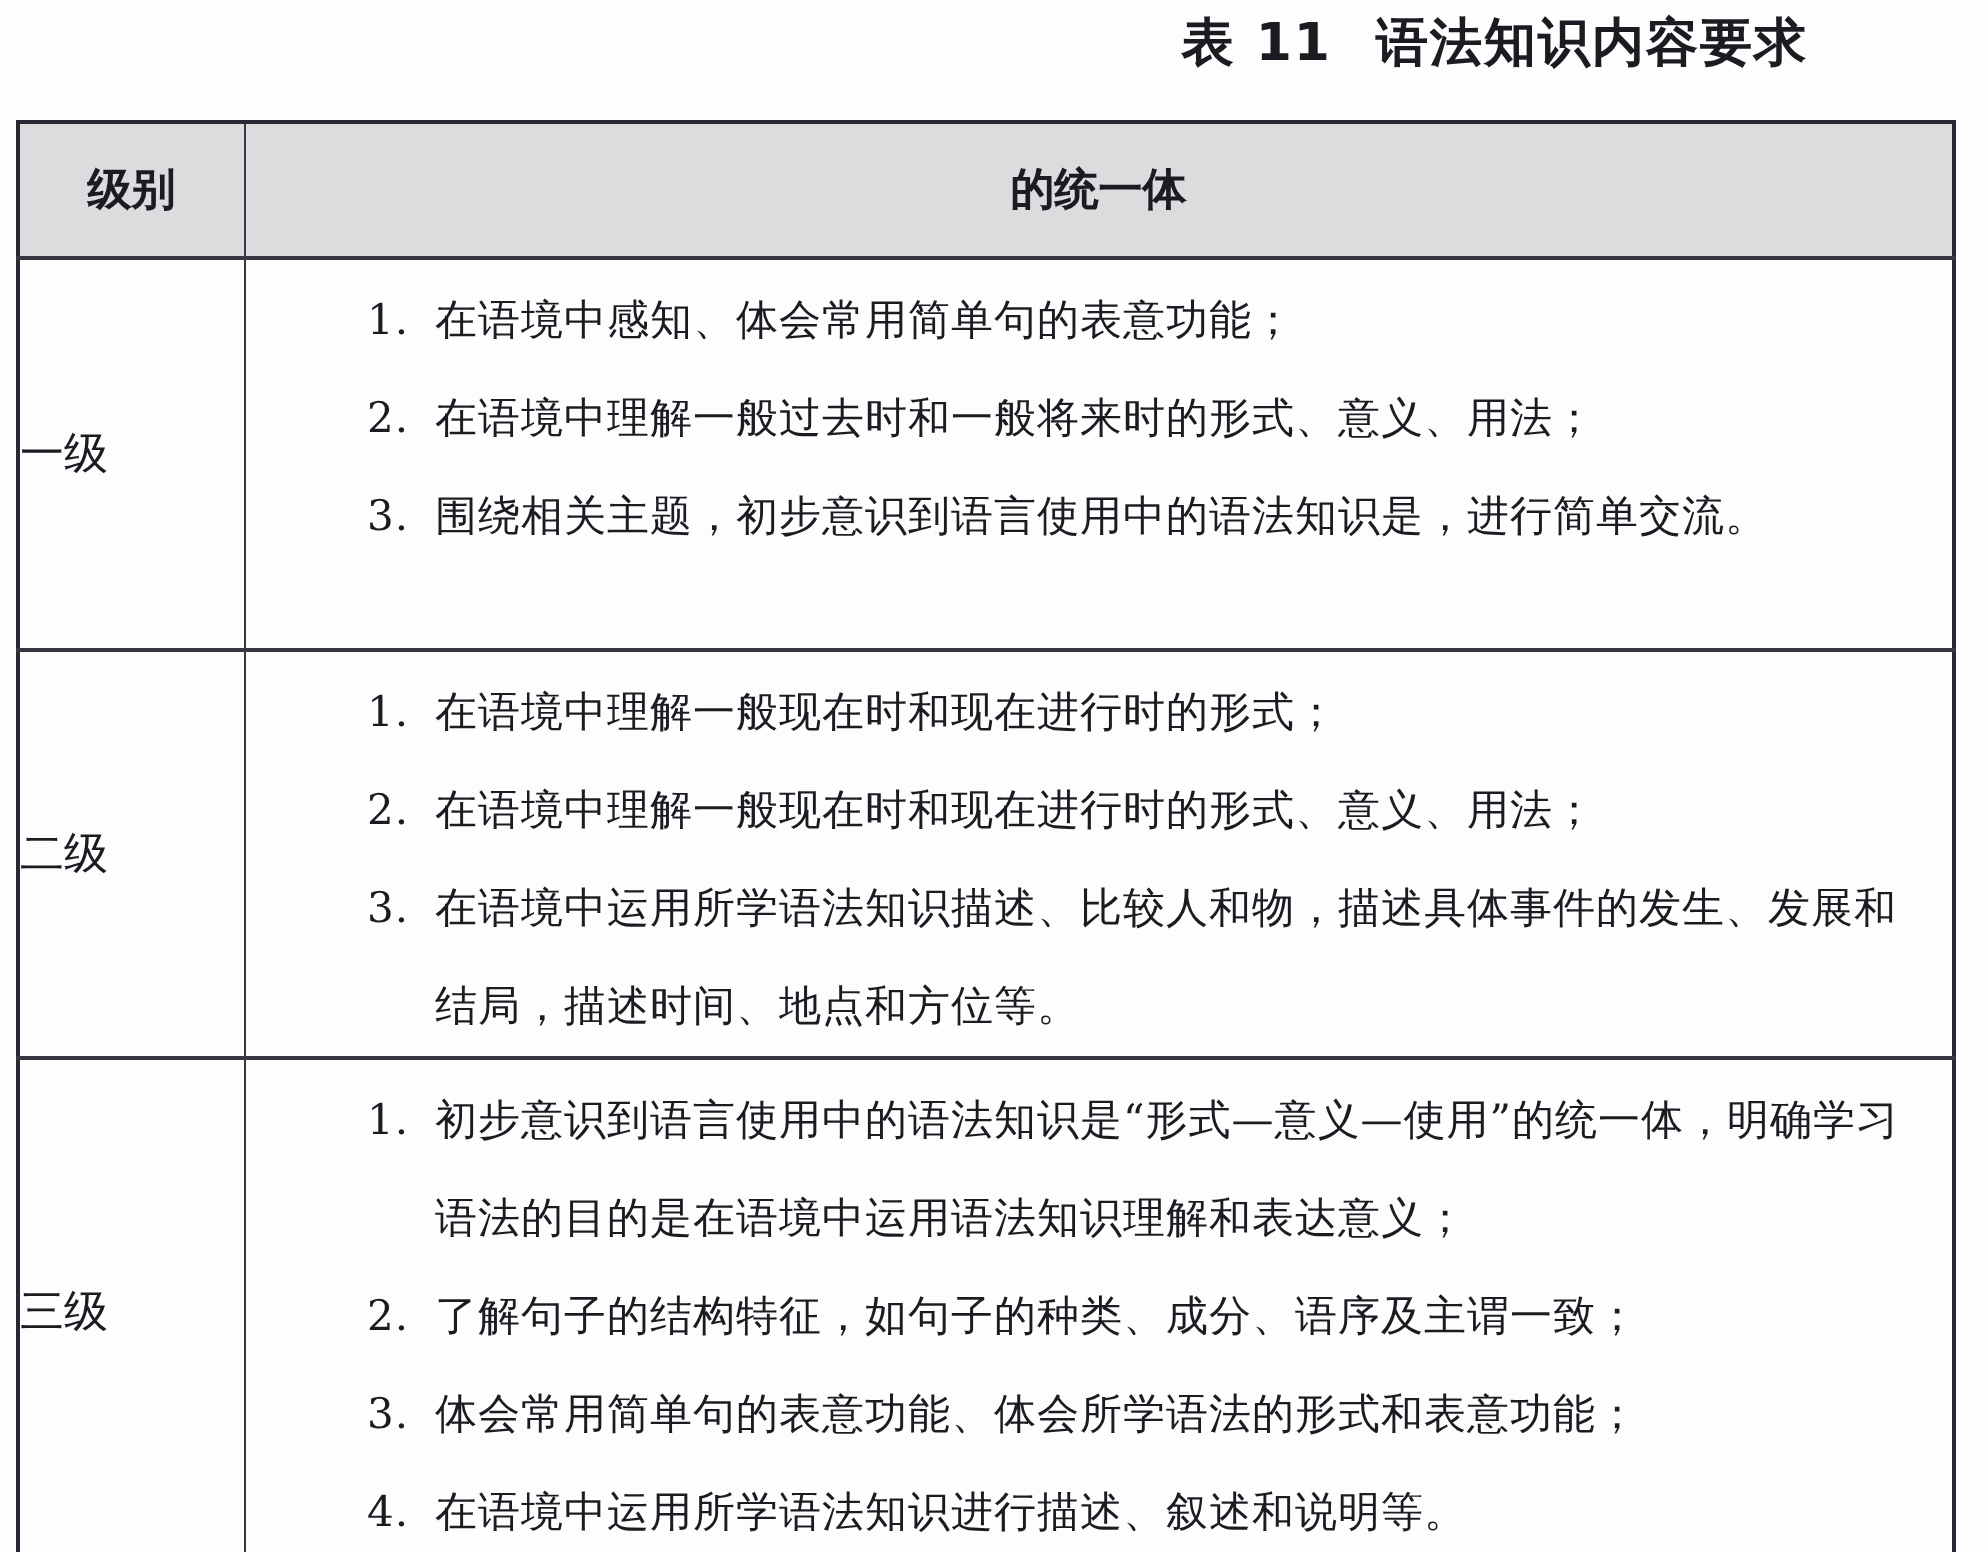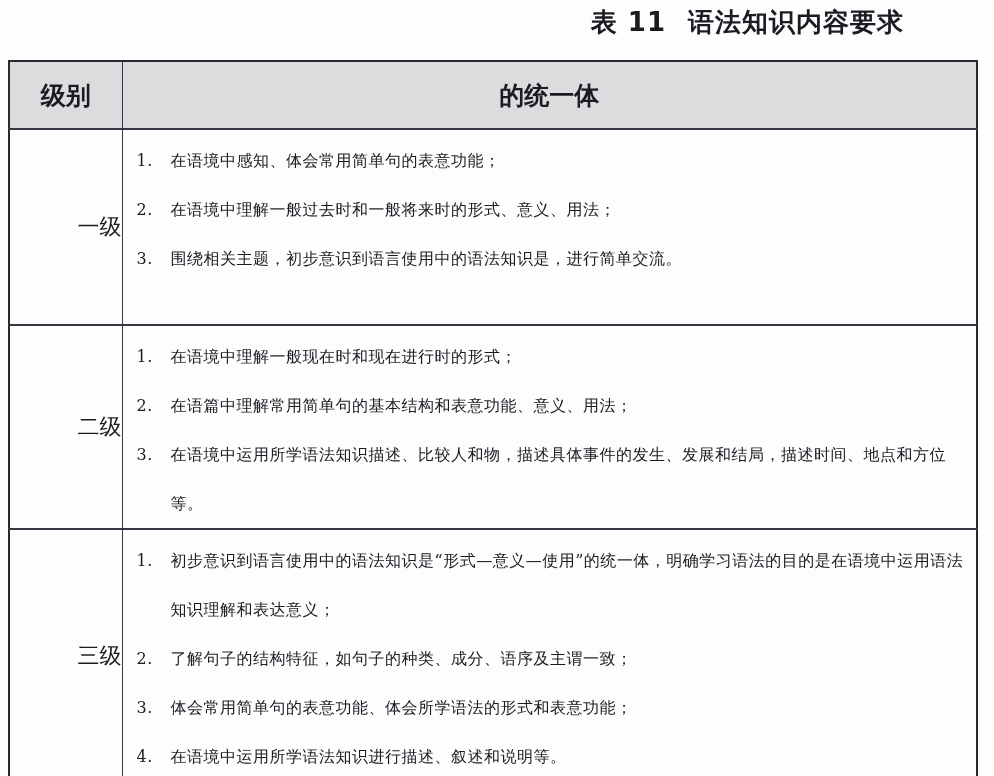--- a/index.html
+++ b/index.html
@@ -17,34 +17,35 @@
   table {
     position: absolute; left: 8px; top: 60px; width: 970px;
     border-collapse: collapse; table-layout: fixed;
     border: 2px solid #2b2733;
   }
   col.c1 { width: 113px; }
   th, td { border: 1px solid #3a3542; padding: 0; }
   thead tr { height: 68px; background: #dcdcde; }
   thead th {
     font-family: Liberation Serif, serif;
-    font-weight: bold; font-size: 25px; vertical-align: middle;
+    font-weight: bold; font-size: 22px; vertical-align: middle;
   }
   thead { border-bottom: 2px solid #2b2733; }
   tbody tr.r1 { height: 196px; }
   tbody tr.r2 { height: 195px; }
   tbody tr.r3 { height: 244px; }
   tbody tr { border-top: 2px solid #3a3542; }
   td.level {
-    text-align: right; vertical-align: middle; font-size: 22px;
+    text-align: left; vertical-align: middle; font-size: 22px;
   }
   td.content { vertical-align: top; padding: 6px 10px 0 14px; }
   .item {
-    font-size: 16px; line-height: 49px; padding-left: 34px; text-indent: -34px;
+    font-size: 21px; line-height: 49px; padding-left: 34px; text-indent: -34px;
     letter-spacing: 0.5px;
+    margin-left: 47px;
   }
   .item .n { display: inline-block; width: 34px; text-indent: 0; }
 </style>
 </head>
 <body>
 
 <div class="title">
   <span class="num">表 11</span><span>语法知识内容要求</span>
 </div>
 
@@ -65,21 +66,21 @@
       <td class="content">
         <div class="item"><span class="n">1.</span><span>在语境中感知、体会常用简单句的表意功能；</span></div>
         <div class="item"><span class="n">2.</span><span>在语境中理解一般过去时和一般将来时的形式、意义、用法；</span></div>
         <div class="item"><span class="n">3.</span><span>围绕相关主题，初步意识到语言使用中的语法知识是，进行简单交流。</span></div>
       </td>
     </tr>
     <tr class="r2">
       <td class="level">二级</td>
       <td class="content">
         <div class="item"><span class="n">1.</span><span>在语境中理解一般现在时和现在进行时的形式；</span></div>
-        <div class="item"><span class="n">2.</span><span>在语篇中理解常用简单句的基本结构和表意功能、意义、用法；</span></div>
+        <div class="item"><span class="n">2.</span><span>在语境中理解一般现在时和现在进行时的形式、意义、用法；</span></div>
         <div class="item"><span class="n">3.</span><span>在语境中运用所学语法知识描述、比较人和物，描述具体事件的发生、发展和结局，描述时间、地点和方位等。</span></div>
       </td>
     </tr>
     <tr class="r3">
       <td class="level">三级</td>
       <td class="content">
         <div class="item"><span class="n">1.</span><span>初步意识到语言使用中的语法知识是“形式—意义—使用”的统一体，明确学习语法的目的是在语境中运用语法知识理解和表达意义；</span></div>
         <div class="item"><span class="n">2.</span><span>了解句子的结构特征，如句子的种类、成分、语序及主谓一致；</span></div>
         <div class="item"><span class="n">3.</span><span>体会常用简单句的表意功能、体会所学语法的形式和表意功能；</span></div>
         <div class="item"><span class="n">4.</span><span>在语境中运用所学语法知识进行描述、叙述和说明等。</span></div>

